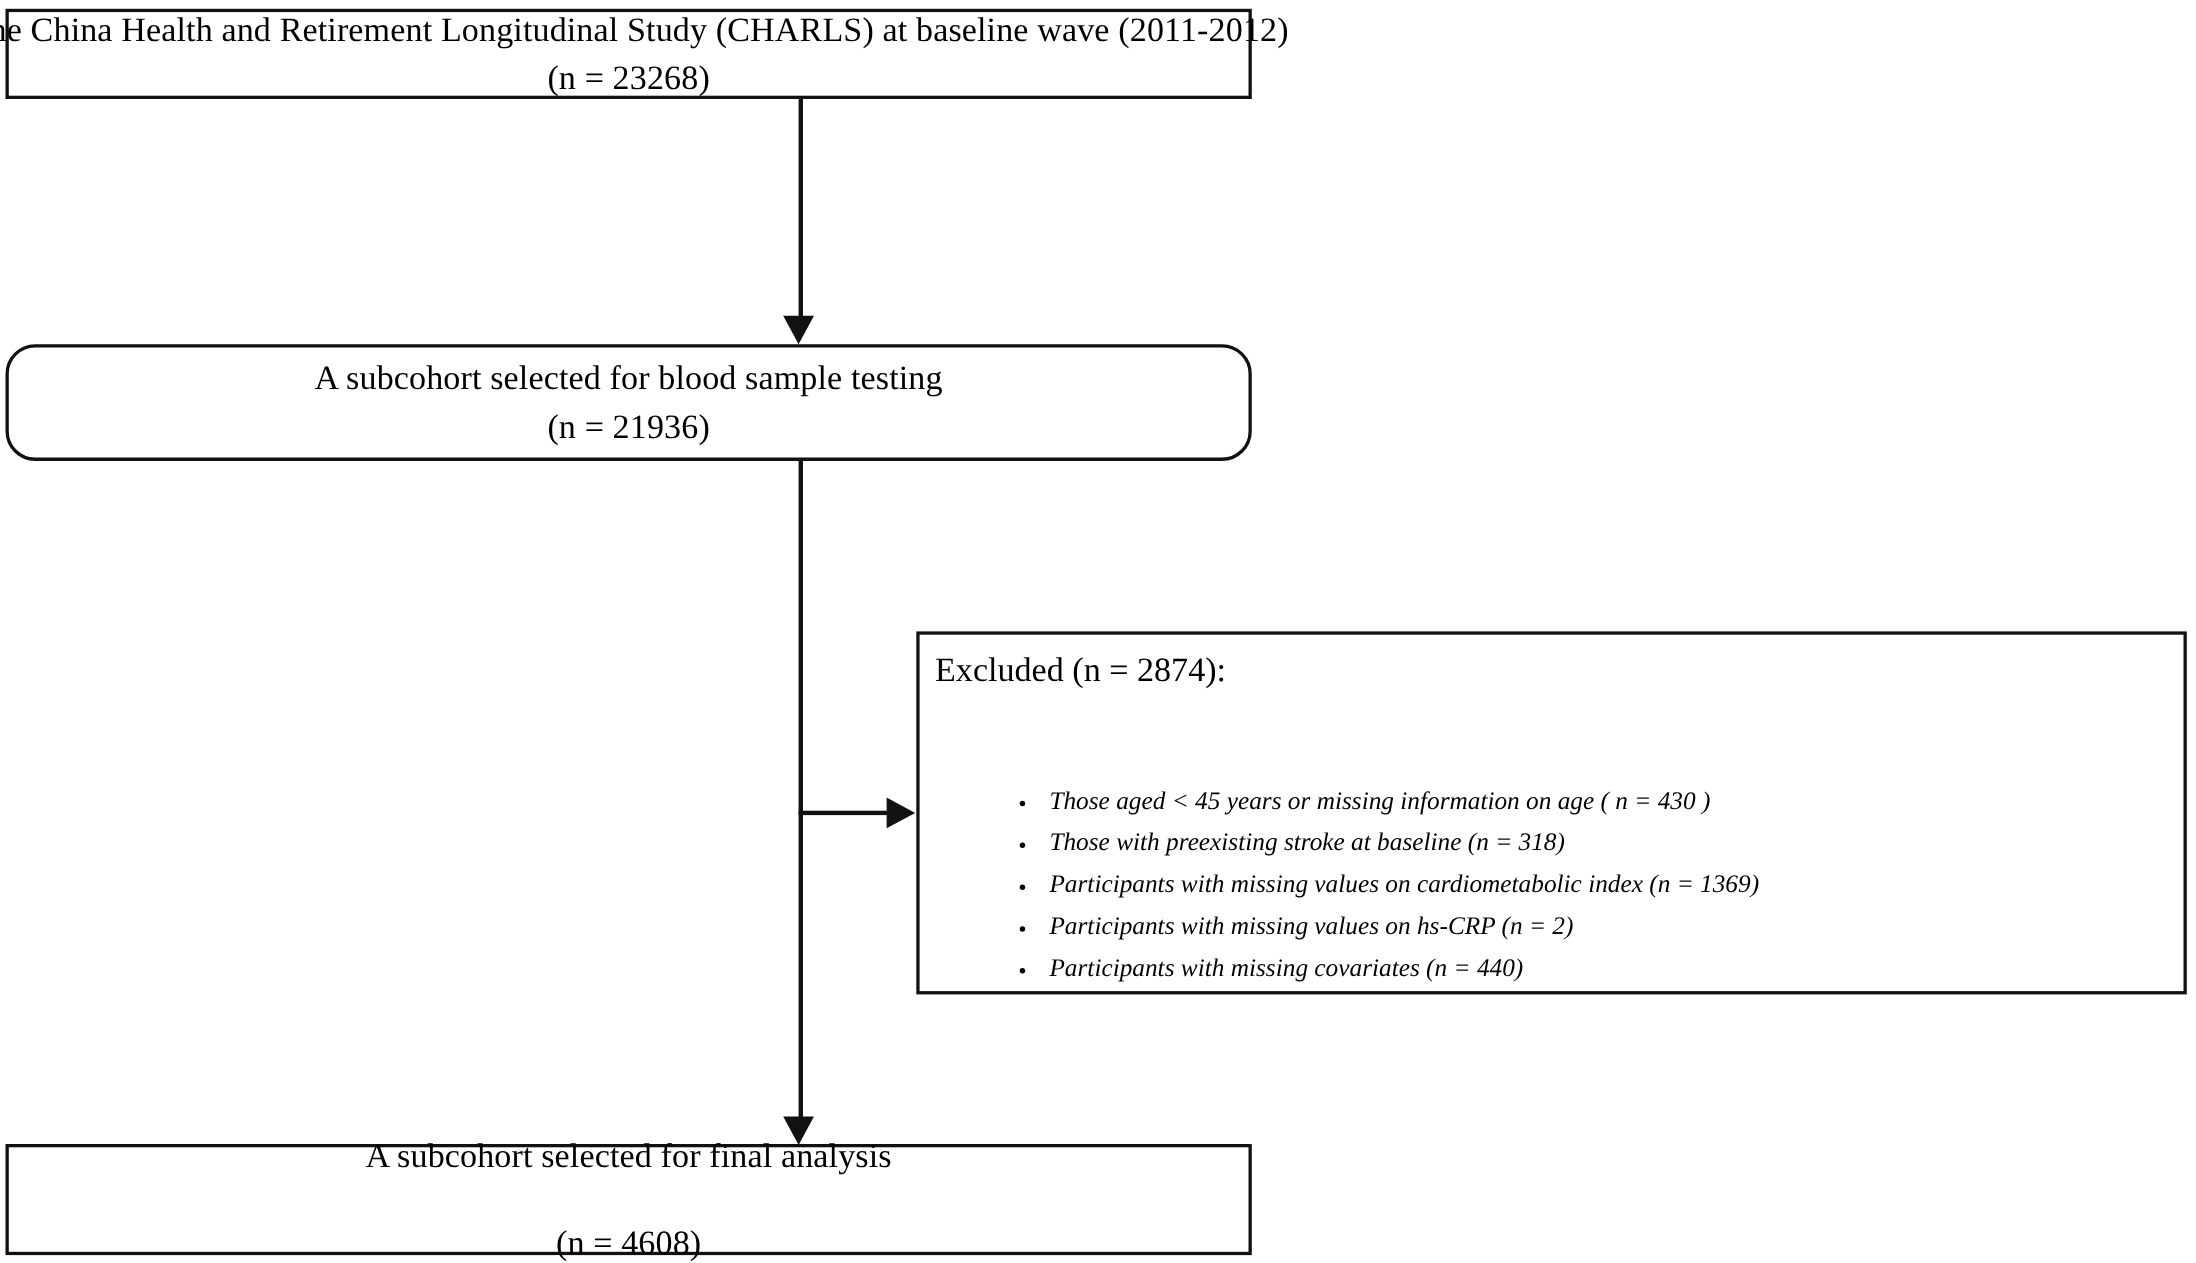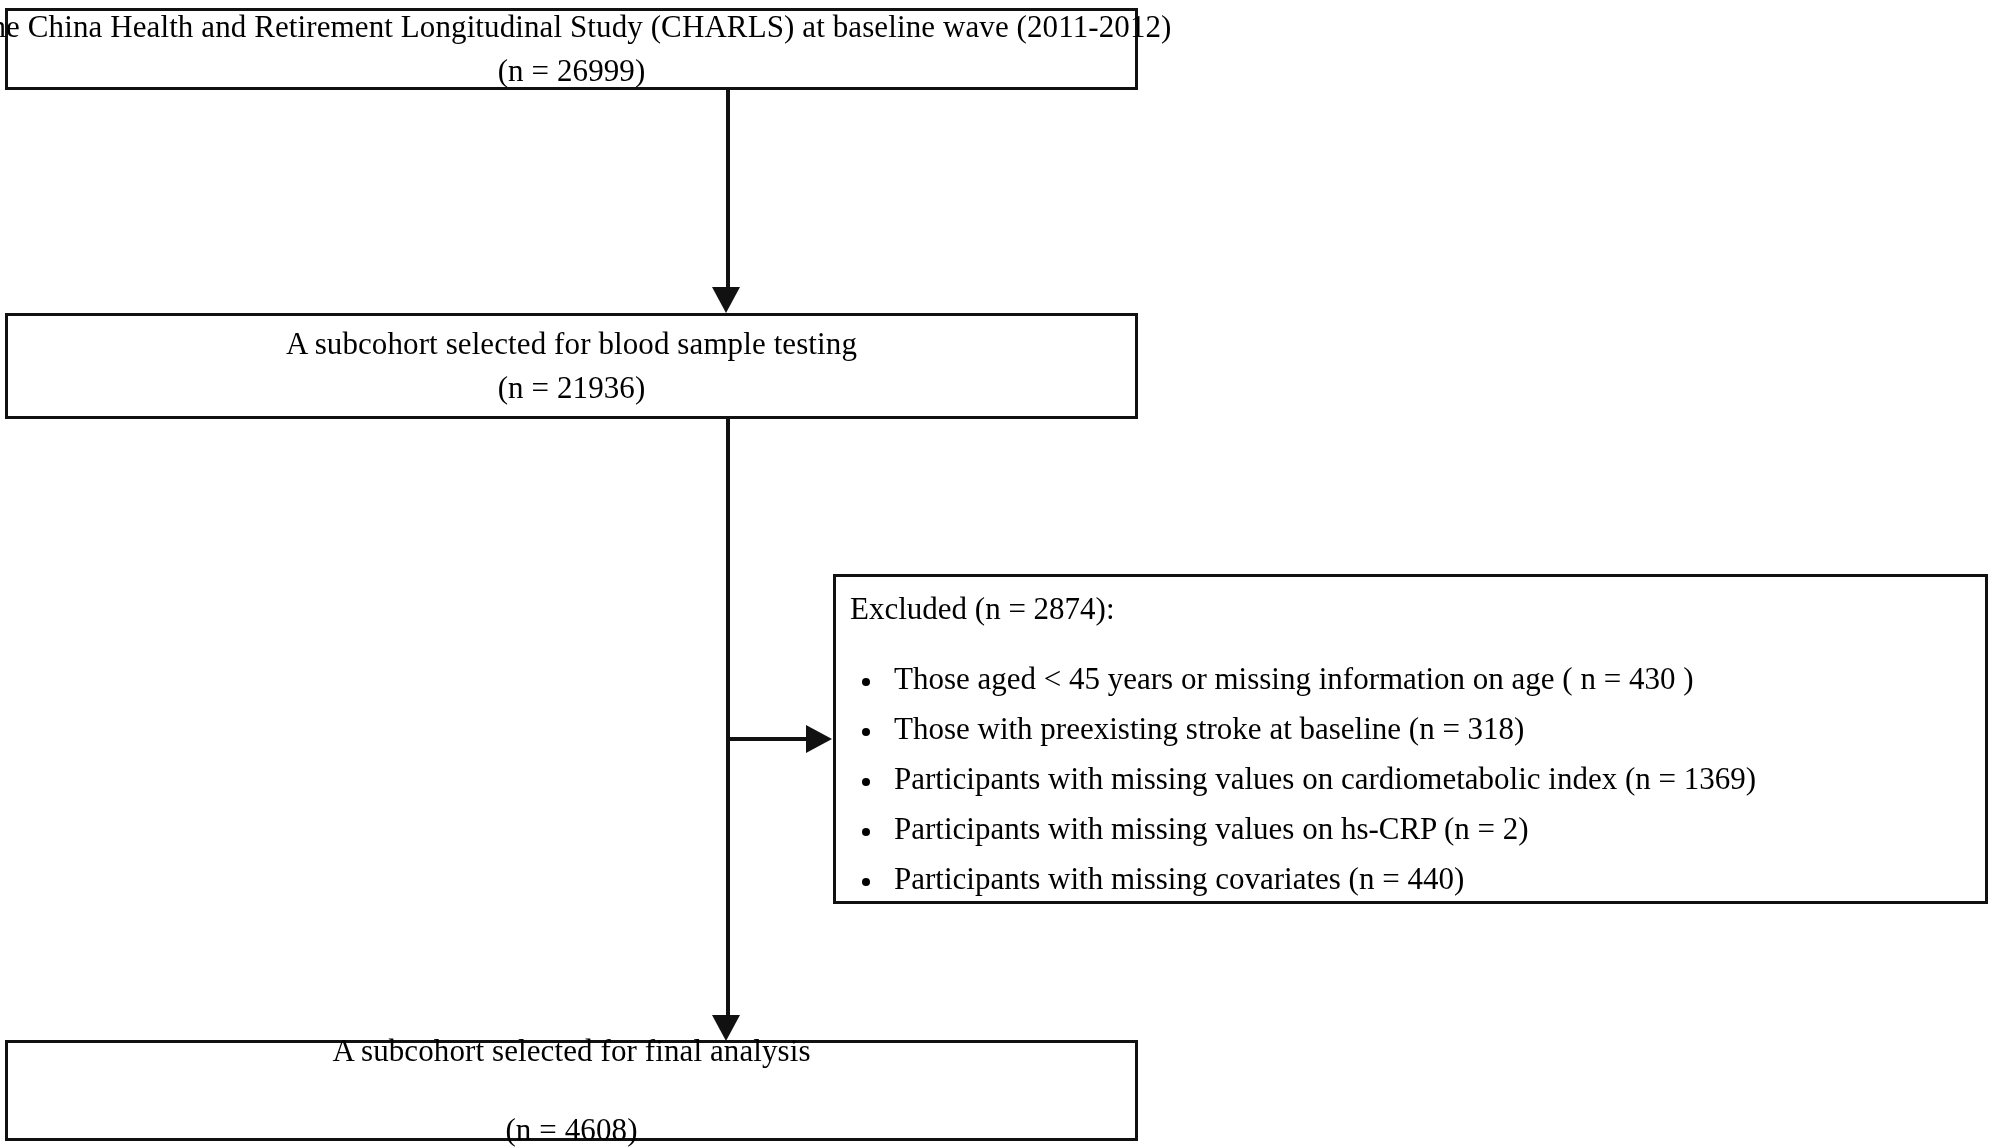--- a/index.html
+++ b/index.html
@@ -37,21 +37,21 @@
     letter-spacing: 0.1px;
   }
 
   
   #box-baseline {
     left: 5px;  top: 8px;
     width: 1133px; height: 82px;
   }
   #box-subcohort-blood {
     left: 5px;  top: 313px;
-    width: 1133px; height: 106px;
+    width: 1133px; height: 106px; border-radius: 27px;
   }
   #box-excluded {
     left: 833px; top: 574px;
     width: 1155px; height: 330px;
     align-items: flex-start;
     justify-content: space-between;
     padding: 10px 0 0 0;
   }
   #box-final-analysis {
     left: 5px;  top: 1040px;
@@ -61,23 +61,24 @@
   
   .excluded-head {
     font-size: 31px;
     line-height: 1.42;
     padding-left: 14px;
     white-space: nowrap;
   }
   .excluded-list {
     list-style: disc;
     margin: 24px 0 0 0;
-    padding-left: 48px;
-    font-size: 31px;
+    padding-left: 108px;
+    font-size: 23px;
     line-height: 1.52;
+    font-style: italic;
   }
   .excluded-list li {
     white-space: nowrap;
     padding-left: 10px;
     margin-bottom: 3px;
   }
   .excluded-list li::marker {
     font-size: 0.85em;
   }
 
@@ -117,21 +118,21 @@
   #conn-h-1 { left: 726px; top: 737px; width: 88px; }
   #arrow-3  { left: 806px; top: 725px; }
 </style>
 </head>
 <body>
 
 <div id="flowchart">
 
   <div class="node-box" id="box-baseline">
     <span class="node-line">The China Health and Retirement Longitudinal Study (CHARLS) at baseline wave (2011-2012)</span>
-    <span class="node-line">(n = 26999)</span>
+    <span class="node-line">(n = 23268)</span>
   </div>
 
   <div class="conn-vline" id="conn-v-1"></div>
   <div class="arrow-down" id="arrow-1"></div>
 
   <div class="node-box" id="box-subcohort-blood">
     <span class="node-line">A subcohort selected for blood sample testing</span>
     <span class="node-line">(n = 21936)</span>
   </div>
 

